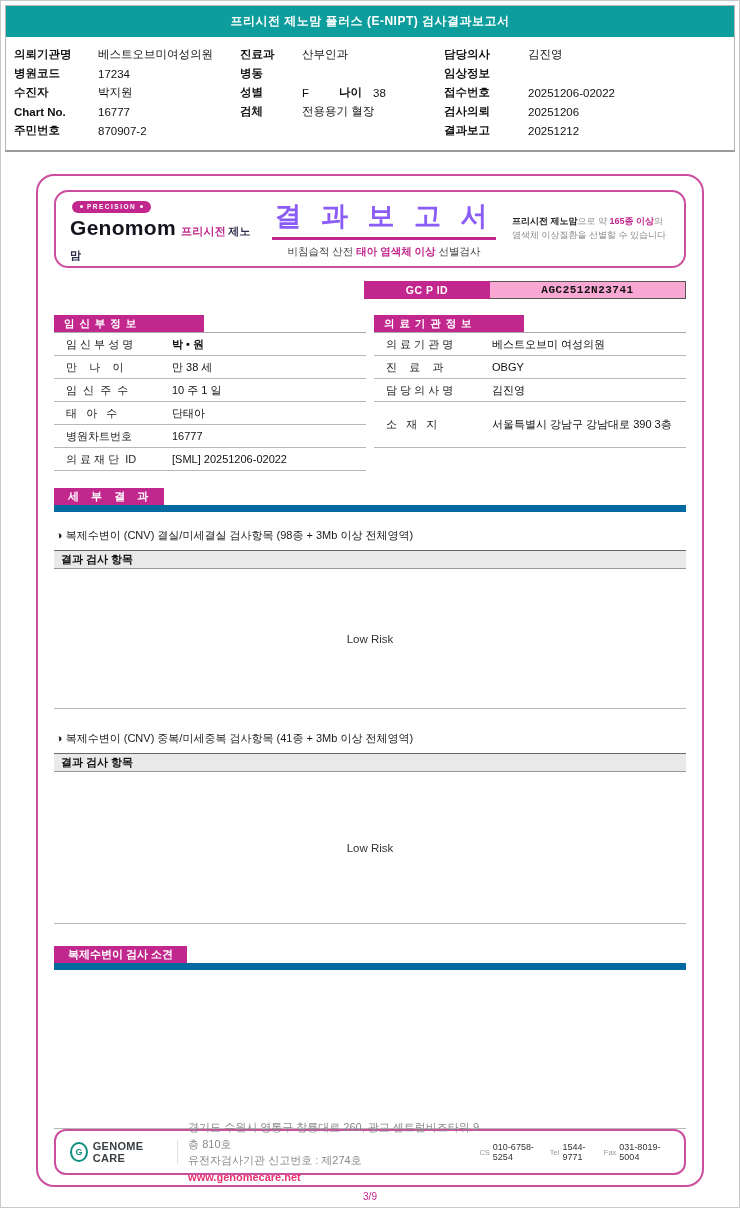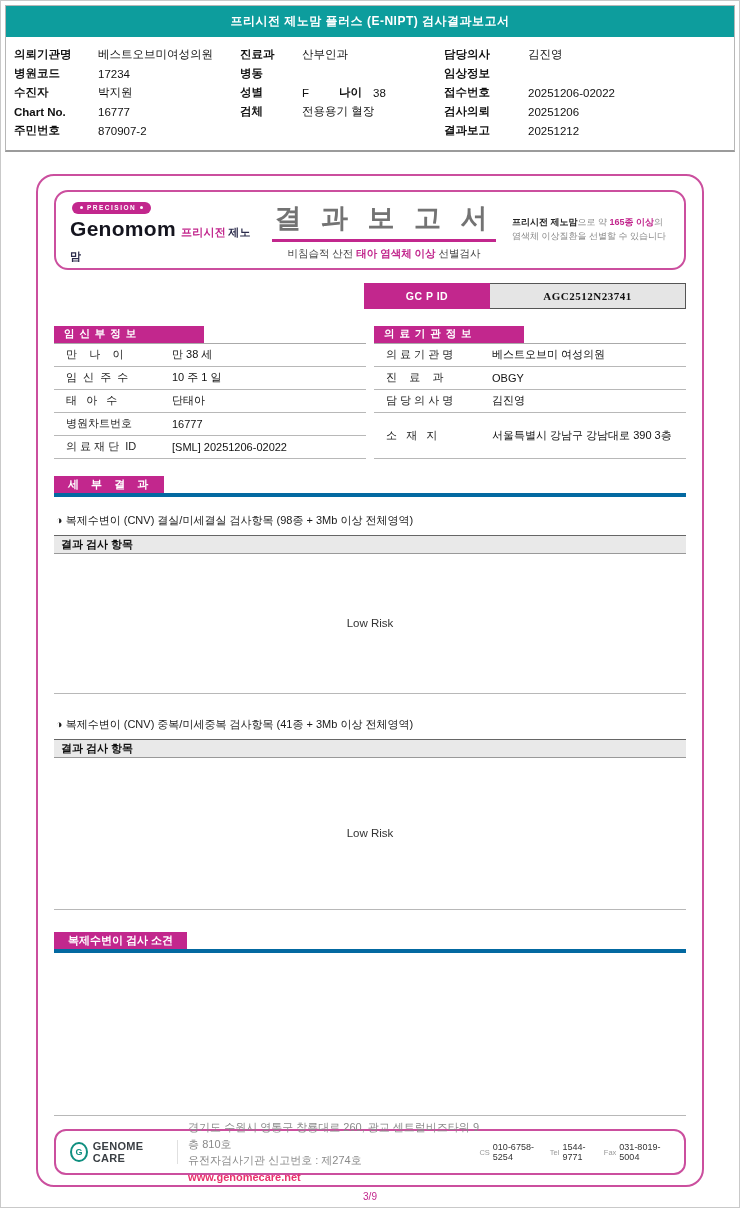--- a/index.html
+++ b/index.html
@@ -43,50 +43,50 @@
   .badge { display:inline-flex; align-items:center; gap:4px; background:#c2278d; color:#fff;
     font-size:6.5px; font-weight:bold; letter-spacing:1.5px; padding:2.5px 8px; border-radius:8px;
     margin:0 0 3px 2px; }
   .badge .dot { width:3px; height:3px; border-radius:50%; background:#fff; }
   .brand-line { font-size:21px; font-weight:800; color:#14141e; letter-spacing:0.3px; }
   .brand-kr { font-size:11px; margin-left:5px; }
   .brand-kr .kr1 { color:#c2278d; font-weight:bold; }
   .brand-kr .kr2 { color:#2a2a4a; font-weight:bold; margin-left:2px; }
   .banner-center { flex:1; text-align:center; }
   .banner-title-wrap { display:inline-block; }
-  .banner-title { font-size:27px; font-weight:800; letter-spacing:6px; color:#737373;
+  .banner-title { font-size:27px; font-weight:800; letter-spacing:6px; color:#8b5cf6;
     padding:0 2px 3px; border-bottom:3px solid #c2278d; white-space:pre;text-align:center; }
   .banner-sub { font-size:10.5px; margin-top:5px; color:#444; white-space:pre; }
   .banner-sub .accent { color:#c2278d; font-weight:bold; }
   .banner-desc { width:158px; font-size:9px; color:#8a8a8a; line-height:1.55; }
   .banner-desc .b { color:#222; font-weight:bold; }
   .banner-desc .accent { color:#c2278d; font-weight:bold; }
 
   
-  .gcpid { align-self:flex-end; display:flex; width:322px; height:26px; margin-bottom:14px; }
+  .gcpid { align-self:flex-end; display:flex; width:322px; height:18px; margin-bottom:14px; }
   .gcpid-label { width:126px; background:#c2278d; color:#fff; font-size:10.5px; font-weight:bold;
     display:flex; align-items:center; justify-content:center; letter-spacing:0.5px; }
-  .gcpid-value { flex:1; border:1px solid #555; border-left:none; background:#e5e5e5;
+  .gcpid-value { flex:1; border:1px solid #555; border-left:none; background:#f9a8d4;
     display:flex; align-items:center; justify-content:center;
-    font-family:Liberation Serif, serif; font-size:11px; font-weight:bold; letter-spacing:0.5px; }
+    font-family:Liberation Mono, monospace; font-size:11px; font-weight:bold; letter-spacing:0.5px; }
 
   
   .tables-row { display:flex; gap:8px; margin-bottom:15px; }
   .info-table { flex:1; }
   .it-title-row { border-bottom:1px solid #aaa; }
   .it-title { display:inline-flex; align-items:center; width:150px; height:17px; background:#c2278d;
     color:#fff; font-size:10.5px; font-weight:bold; padding-left:10px; letter-spacing:1px; white-space:pre; }
   .it-row { display:flex; align-items:center; min-height:23px; border-bottom:1px solid #b8b8b8; font-size:11px; }
   .it-row.tall { min-height:46px; }
   .it-label { width:118px; padding-left:12px; color:#222; flex-shrink:0; white-space:pre; }
   .it-value { color:#111; }
   .it-value.bold { font-weight:bold; }
 
   
-  .section-bar { border-bottom:4px solid #0369a1; margin-bottom:13px; }
+  .section-bar { border-bottom:7px solid #0369a1; margin-bottom:13px; }
   .sb-label { display:inline-flex; align-items:center; justify-content:center; background:#c2278d;
     color:#fff; font-weight:bold; font-size:11px; height:17px; padding:0 14px; white-space:pre; }
   .sb-label.spread { letter-spacing:2px; }
 
   
   .cnv-heading { font-size:11px; color:#1a1a1a; margin:3px 0 7px 2px; }
   .cnv-header-row { background:#e9e9e9; border-top:1px solid #666; border-bottom:1px solid #999;
     height:19px; display:flex; align-items:center; padding-left:7px; font-size:11px; font-weight:bold; }
   .cnv-result-area { border-bottom:1px solid #b8b8b8; display:flex; align-items:center; justify-content:center;
     font-size:11.5px; color:#333; }
@@ -214,20 +214,24 @@
 
     <div class="gcpid">
       <div class="gcpid-label">GC P ID</div>
       <div class="gcpid-value">AGC2512N23741</div>
     </div>
 
     <div class="tables-row">
       <div class="info-table">
         <div class="it-title-row"><span class="it-title">임 신 부 정 보</span></div>
         <div class="it-row">
+            <span class="it-label">임 신 부 성 명</span>
+            <span class="it-value bold">박 • 원</span>
+          </div>
+        <div class="it-row">
             <span class="it-label">만    나    이</span>
             <span class="it-value">만 38 세</span>
           </div>
         <div class="it-row">
             <span class="it-label">임  신  주  수</span>
             <span class="it-value">10 주 1 일</span>
           </div>
         <div class="it-row">
             <span class="it-label">태   아   수</span>
             <span class="it-value">단태아</span>

